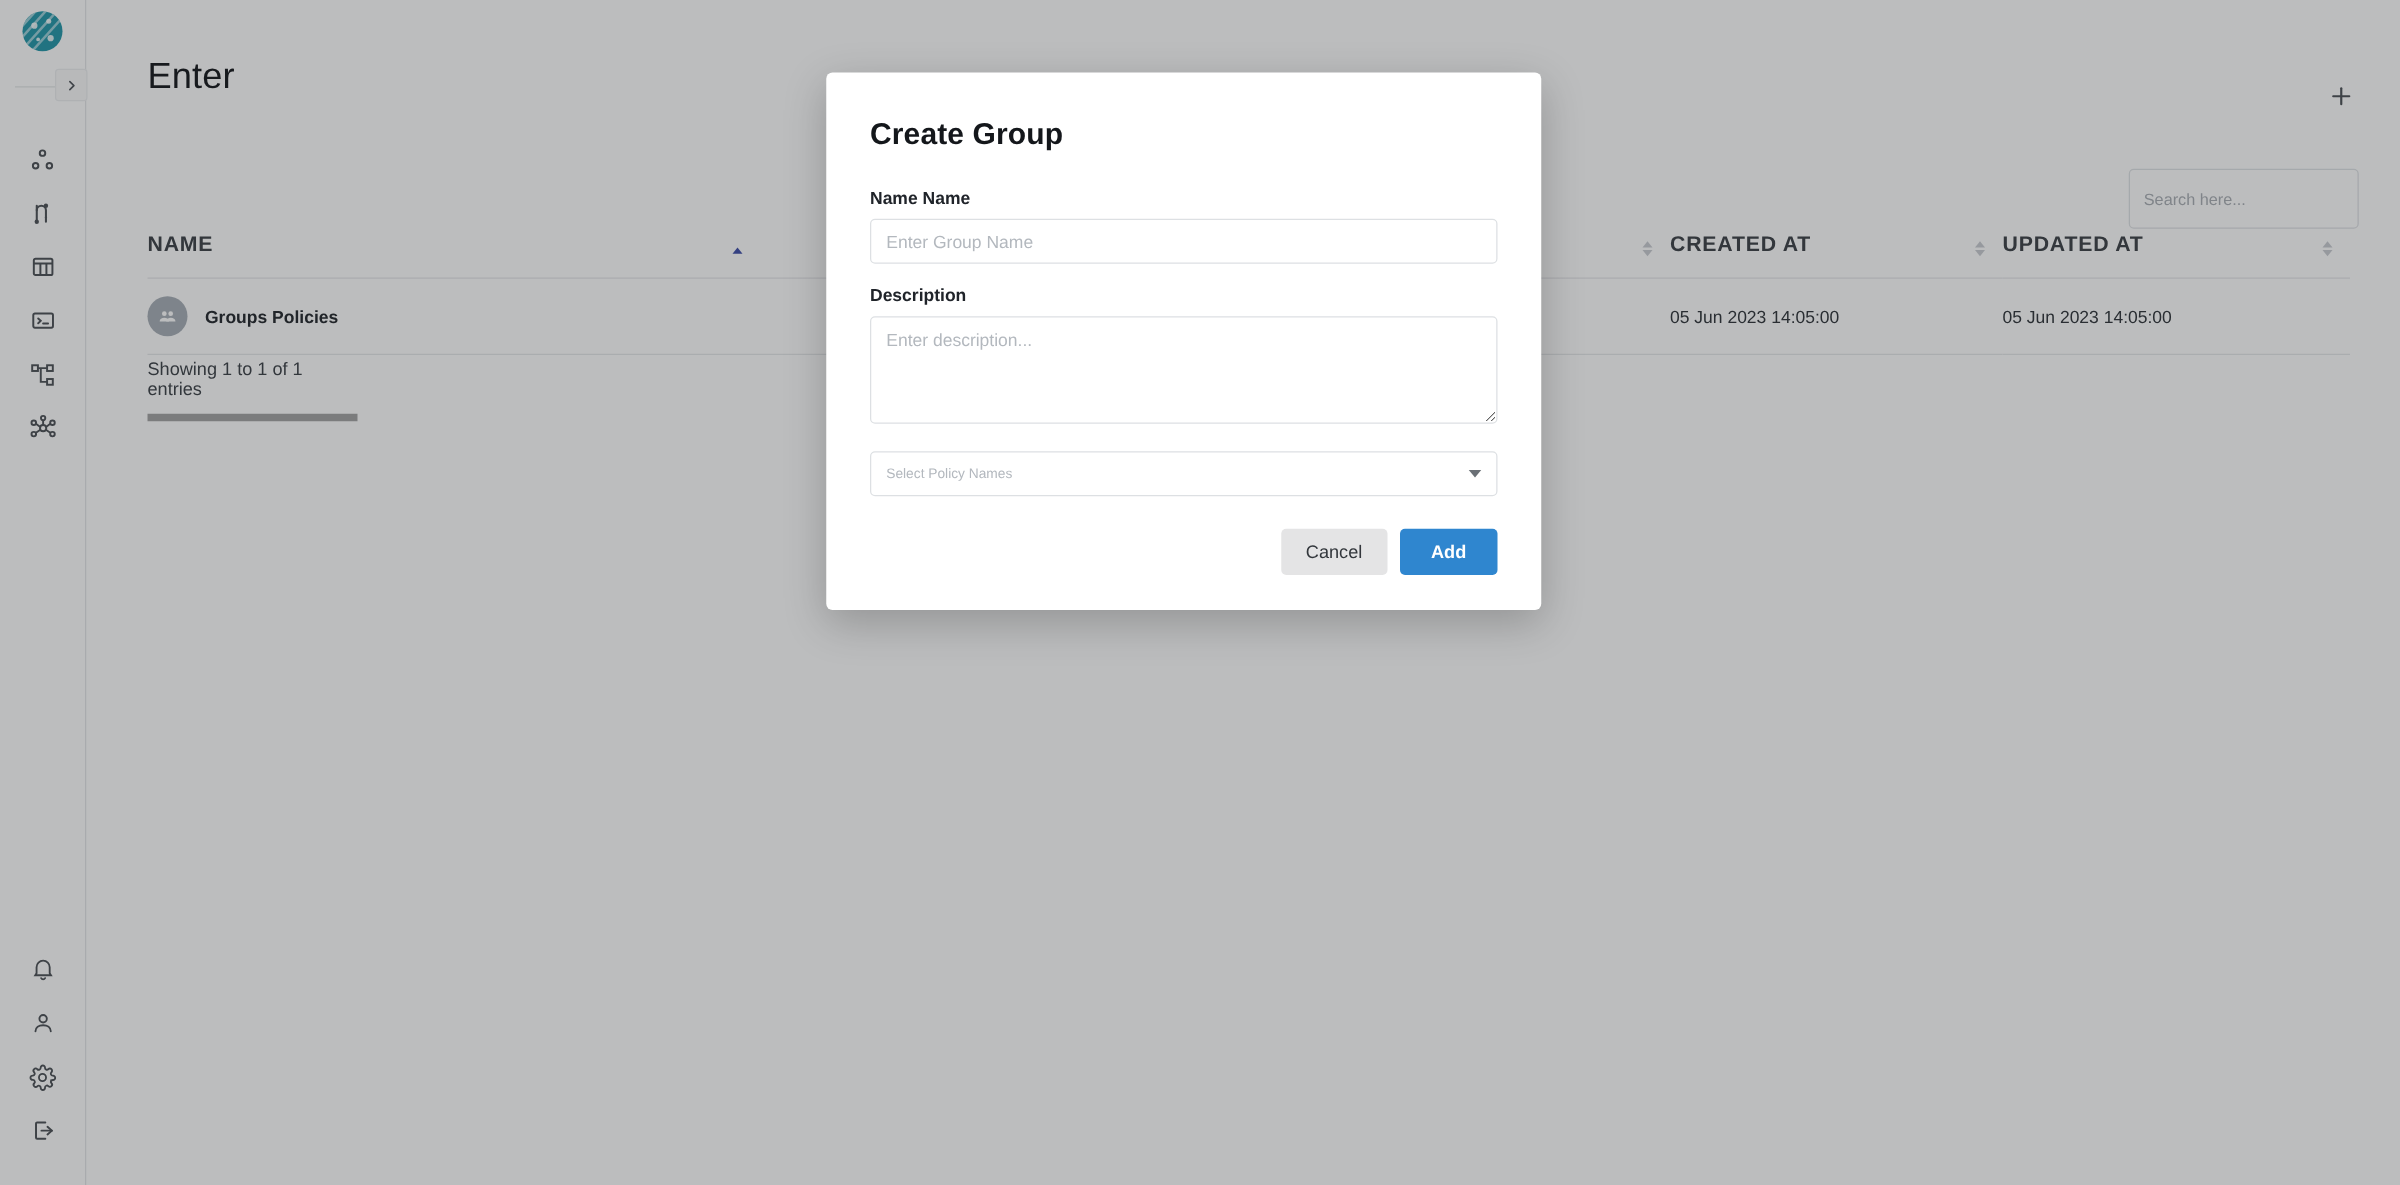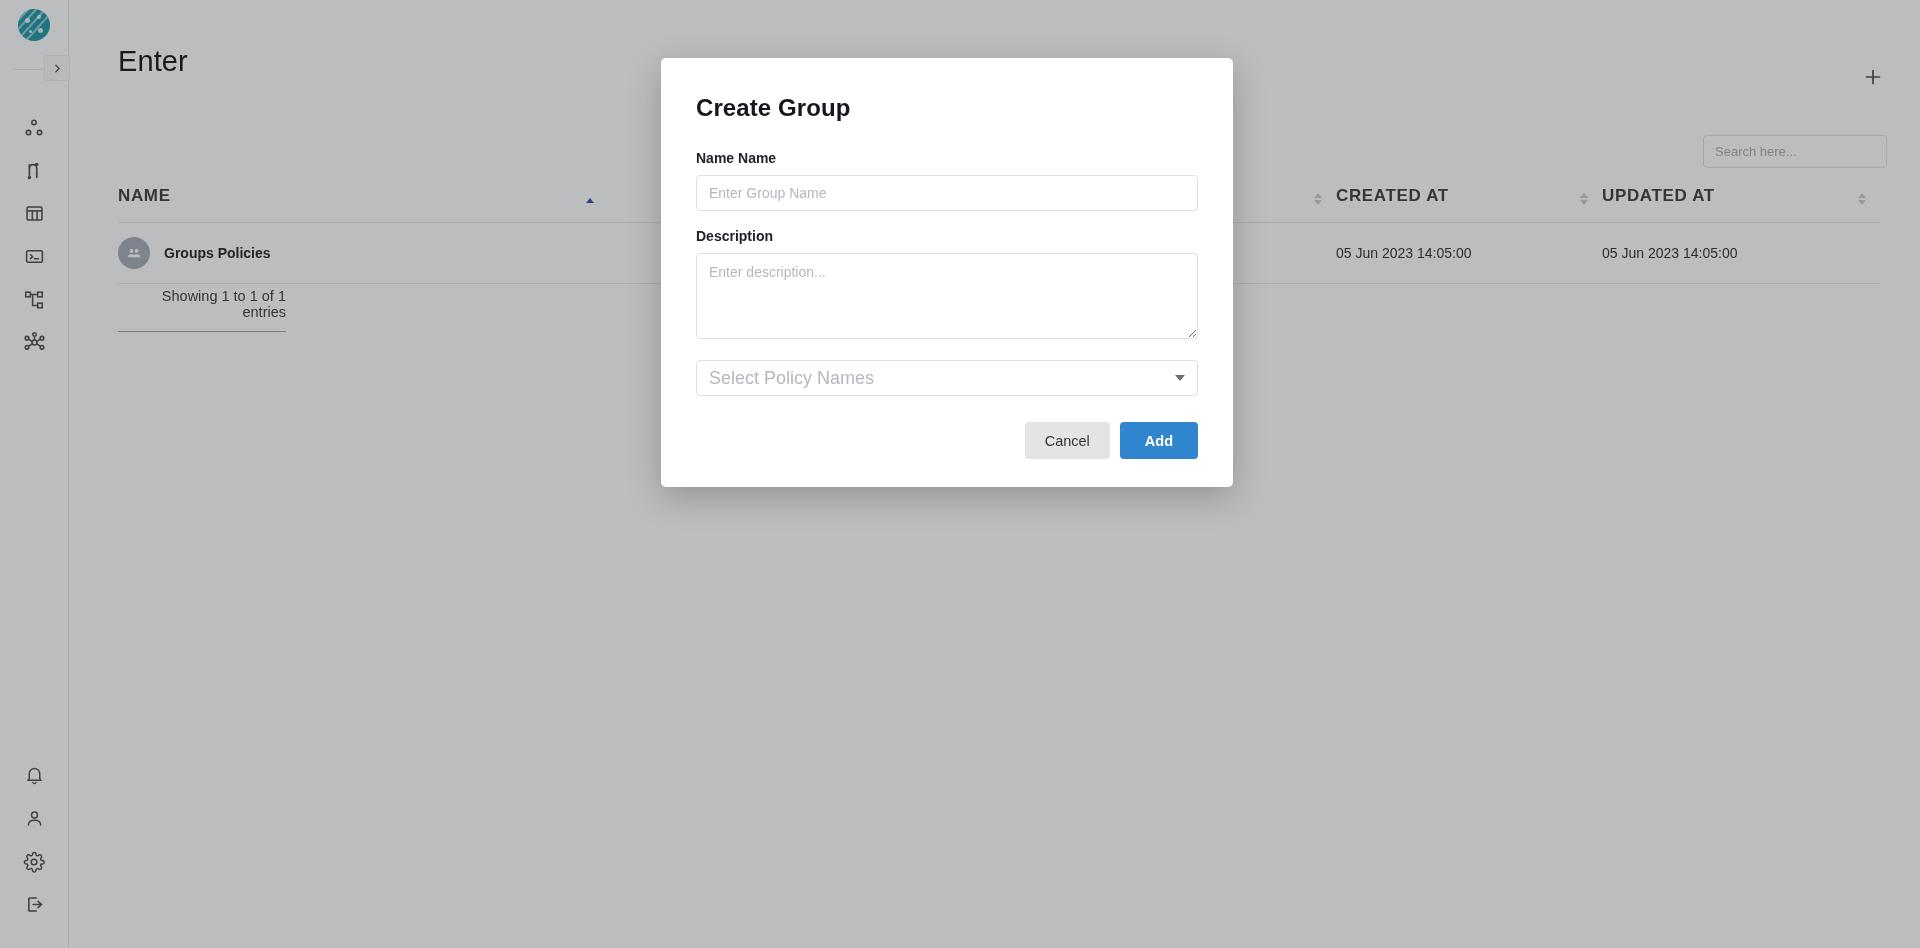--- a/index.html
+++ b/index.html
@@ -88,21 +88,21 @@
     width: 28px; height: 28px;
     display: flex; align-items: center; justify-content: center;
     cursor: pointer;
   }
 
   .search-wrap {
     position: absolute; right: 33px; top: 135px;
     width: 184px; height: 33px;
   }
   .search-box {
-    width: 100%; height: 33px;
+    width: 100%; height: 48px;
     border: 1px solid #dfe2e5; border-radius: 4px;
     background: #ffffff;
     display: flex; align-items: center;
     padding: 0 9px;
   }
   .search-box input {
     flex: 1; border: none; outline: none;
     font-size: 13px; color: #4a4f55;
     font-family: "Liberation Sans", sans-serif;
     background: transparent;
@@ -154,24 +154,23 @@
     background: #a7aeb6;
     display: flex; align-items: center; justify-content: center;
     flex: 0 0 auto;
   }
   .name-text { font-size: 14px; font-weight: bold; color: #22262b; }
   .muted-cell { color: #2e3338; font-size: 13.5px; }
 
   .showing {
     position: absolute; left: 49px; top: 288px;
     font-size: 14.5px; color: #3a3f45;
-    border-bottom: 1px solid #a3a3a3;
+    border-bottom: 6px solid #a3a3a3;
     padding-bottom: 11px;
     width: 168px;
-    text-align: right;
   }
 
   
   .overlay {
     position: absolute; inset: 0;
     background: rgba(33,37,41,0.30);
     z-index: 20;
   }
   .modal {
     position: absolute; left: 661px; top: 58px;
@@ -206,21 +205,21 @@
     height: 86px; padding: 9px 12px; resize: vertical; line-height: 1.35;
   }
   .select-ctl {
     width: 100%; height: 36px;
     border: 1px solid #dde0e3; border-radius: 4px;
     background: #fff;
     display: flex; align-items: center; justify-content: space-between;
     padding: 0 12px;
     cursor: pointer;
   }
-  .select-ph { font-size: 18px; color: #b3b8be; }
+  .select-ph { font-size: 11px; color: #b3b8be; }
   .caret {
     width: 0; height: 0;
     border-left: 5px solid transparent;
     border-right: 5px solid transparent;
     border-top: 6px solid #6b7076;
   }
   .modal-actions {
     display: flex; justify-content: flex-end; gap: 10px;
     margin-top: 26px;
   }

